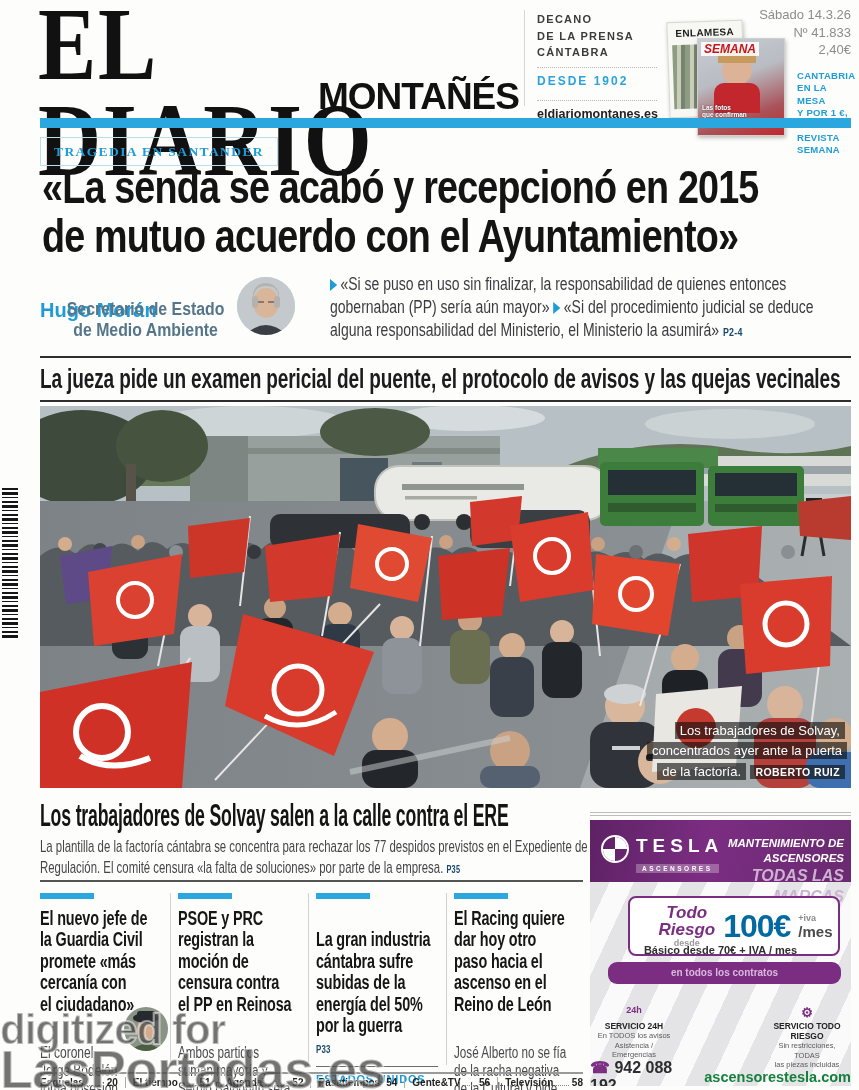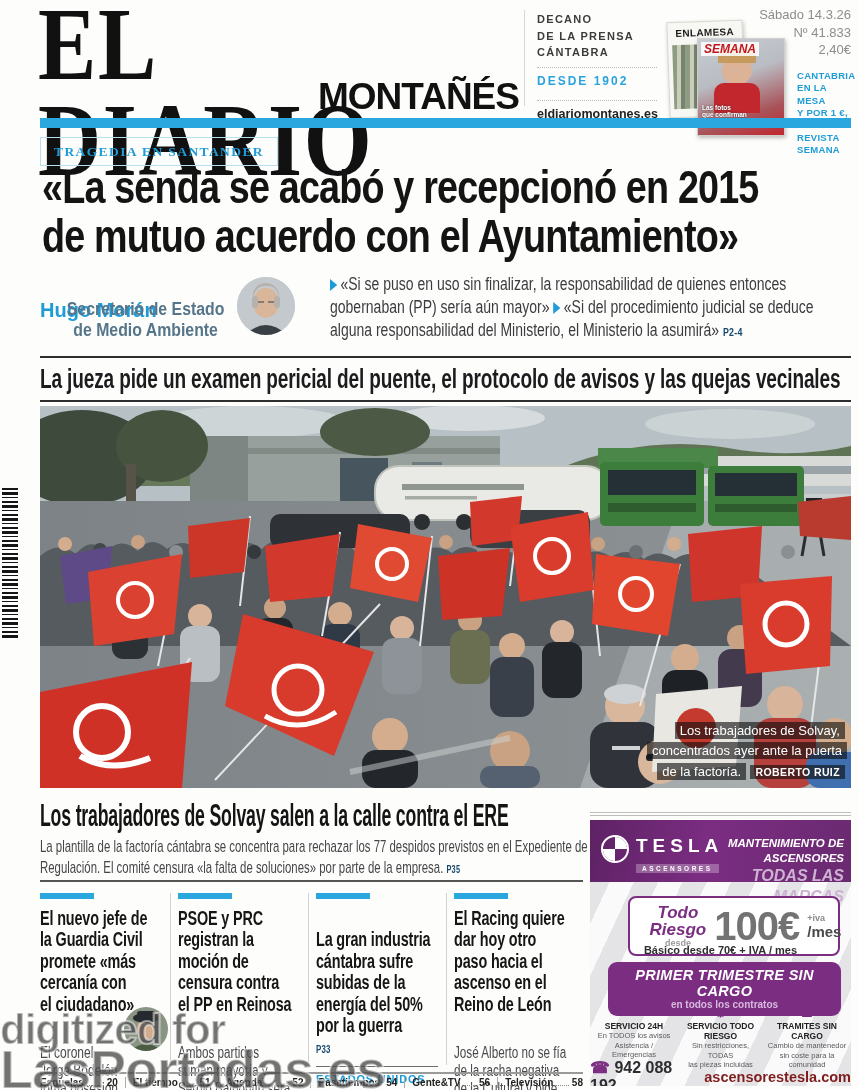--- a/index.html
+++ b/index.html
@@ -63,37 +63,37 @@
   .ad-head{background:linear-gradient(100deg,#5e2264,#7b2d82 45%,#6a2a71);}
   .ad-brand{font-size:19px;font-weight:800;letter-spacing:5px;color:#fff;}
   .ad-brand-sub{font-size:6.5px;font-weight:700;letter-spacing:2.5px;color:#fff;background:rgba(255,255,255,.28);
     padding:1px 6px;display:inline-block;}
   .ad-head-txt{font-size:11.5px;font-weight:800;font-style:italic;color:#fff;text-align:right;line-height:1.3;}
   .ad-head-sub{font-size:16px;font-weight:700;font-style:italic;color:#cdb3d2;}
   .offer-box{background:#fff;border:2px solid #7b2d82;border-radius:8px;display:flex;align-items:center;
     justify-content:center;gap:8px;padding:6px 10px;}
   .offer-label{font-size:17px;font-weight:800;font-style:italic;color:#7b2d82;line-height:1;}
   .offer-desde{font-size:9px;color:#9a9a9a;font-weight:700;}
-  .offer-price{font-size:40px;font-weight:800;color:#737373;line-height:.9;letter-spacing:-1px;}
+  .offer-price{font-size:32px;font-weight:800;color:#0369a1;line-height:.9;letter-spacing:-1px;}
   .offer-iva{font-size:9px;color:#8a8a8a;font-weight:700;}
   .offer-per{font-size:15px;color:#4a4a4a;font-weight:700;}
   .ad-basic{font-size:11px;font-weight:800;color:#2e2e30;text-align:center;}
   .ad-banner{background:#7b2d82;border-radius:9px;color:#fff;text-align:center;padding:5px 4px 6px;}
   .ad-banner-t{font-size:14.5px;font-weight:800;font-style:italic;letter-spacing:.3px;}
   .ad-banner-s{font-size:10px;color:#d9bade;font-weight:700;}
   .feat{width:84px;text-align:center;}
   .feat-ico{color:#7b2d82;font-size:13px;font-weight:800;line-height:1;height:15px;}
   .feat-t{font-size:8.5px;font-weight:800;color:#222;line-height:1.2;}
   .feat-d{font-size:7.5px;color:#5b5b5e;line-height:1.25;}
   .person-ico{position:relative;width:12px;height:11px;margin:0 auto;}
   .person-ico .ph{position:absolute;left:3.5px;top:0;width:5px;height:5px;border-radius:50%;background:#7b2d82;}
   .person-ico .pb{position:absolute;left:1px;top:5.5px;width:10px;height:5px;border-radius:5px 5px 0 0;background:#7b2d82;}
   .ad-phone{font-size:16px;font-weight:800;color:#2d2d30;}
   .ad-phone-ico{color:#7b2d82;font-size:16px;}
-  .ad-web{font-size:14.5px;font-weight:800;color:#7f1d1d;text-align:right;}
+  .ad-web{font-size:14.5px;font-weight:800;color:#15803d;text-align:right;}
 
   
   .idx{display:flex;align-items:flex-end;font-size:10px;color:#222;}
   .idx-item{display:flex;flex:1;align-items:flex-end;}
   .idx-label{font-weight:700;white-space:nowrap;}
   .leader{flex:1;border-bottom:1px dotted #8a8a8a;margin:0 3px 2px;}
   .idx-page{font-weight:800;}
   .idx-sep{width:1px;background:#aaa;height:11px;margin:0 7px;}
 
   
@@ -477,48 +477,36 @@
       <div class="offer-price">100€</div>
       <div>
         <div class="offer-iva">+iva</div>
         <div class="offer-per">/mes</div>
       </div>
     </div>
 
     <div class="ad-basic" style="position:absolute;left:0;top:124px;width:261px;">Básico desde 70€ + IVA / mes</div>
 
     <div class="ad-banner" style="position:absolute;left:18px;top:142px;width:225px;">
-      <div class="ad-banner-t">PRIMER TRIMESTRE SIN CARGO</div>
       <div class="ad-banner-s">en todos los contratos</div>
     </div>
 
     <div style="position:absolute;left:2px;top:186px;width:257px;display:flex;justify-content:space-between;">
       <div class="feat">
         <div class="feat-ico" style="font-size:9px;">24h</div>
         <div class="feat-t">SERVICIO 24H</div>
         <div class="feat-d preline">En TODOS los avisos
 Asistencia / Emergencias</div>
       </div>
       <div class="feat">
         <div class="feat-ico">⚙</div>
         <div class="feat-t">SERVICIO TODO RIESGO</div>
         <div class="feat-d preline">Sin restricciones, TODAS
 las piezas incluidas</div>
       </div>
-      <div class="feat">
-        <div class="feat-ico">
-            <div class="person-ico">
-              <div class="ph"></div>
-              <div class="pb"></div>
-            </div>
-          </div>
-        <div class="feat-t">TRAMITES SIN CARGO</div>
-        <div class="feat-d preline">Cambio de mantenedor
-sin coste para la comunidad</div>
-      </div>
     </div>
 
     <div style="position:absolute;left:0;top:238px;width:261px;display:flex;justify-content:center;gap:14px;align-items:center;">
       <span class="ad-phone"><span class="ad-phone-ico">☎</span>
         <span>942 088 192</span></span>
       <span class="ad-web">ascensorestesla.com</span>
     </div>
   </div>
 
   <div class="abs" style="left:40px;top:1072px;width:543px;height:2px;background:#9a9a9a;"></div>

